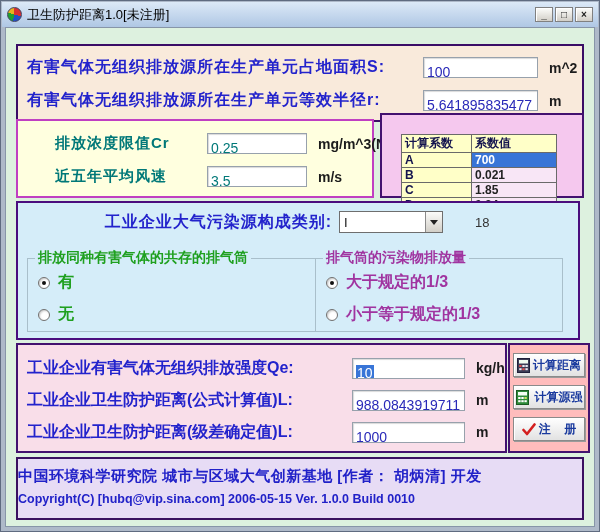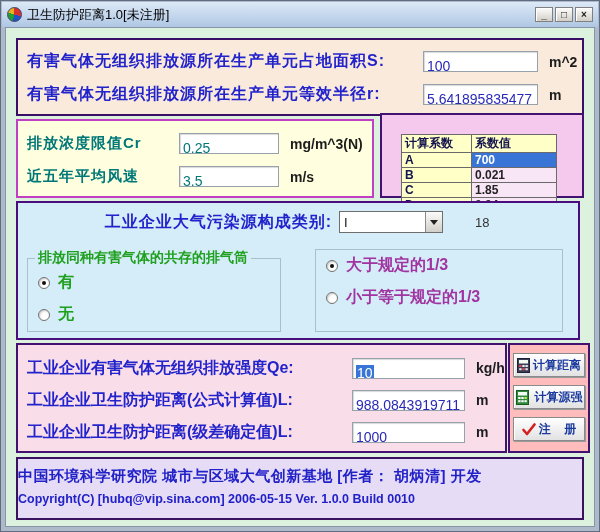--- a/index.html
+++ b/index.html
@@ -26,33 +26,33 @@
     background:linear-gradient(#FDFDFB,#D2CFC8);border:1px solid #808080;
     box-shadow:inset 1px 1px 0 #fff;font-size:10px;font-weight:bold;color:#1a1a1a;
     line-height:1;
   }
   .client{
     position:absolute;top:26px;left:4px;right:4px;bottom:4px;
     background:#DDF1DF;border:1px solid #8795A8;
   }
   .panel{position:absolute;}
   
-  .cream{left:10px;top:10px;width:568px;height:78px;background:#F9EADB;border:2px solid #3A0D66;padding-top:5px;}
+  .cream{left:10px;top:16px;width:568px;height:78px;background:#F9EADB;border:2px solid #3A0D66;padding-top:5px;}
   .frow{display:flex;align-items:center;height:33px;padding-left:9px;}
   .lbl-blue{color:#2323CC;font-weight:bold;font-size:16px;letter-spacing:1px;width:396px;white-space:nowrap;flex:none;}
   .inp{
     width:115px;height:21px;background:#fff;border:1px solid #97A1AC;flex:none;
     box-shadow:inset 1px 1px 1px rgba(0,0,0,.15);
     font-size:14px;color:#2929B8;padding:6px 3px;overflow:hidden;white-space:nowrap;line-height:16px;
   }
   .unit{margin-left:11px;font-weight:bold;font-size:14px;color:#1C1C1C;white-space:nowrap;}
   
   .yellow{left:10px;top:91px;width:358px;height:79px;background:#FFFFDF;border:2px solid #C03FC2;padding-top:6px;}
   .yellow .frow{height:33px;}
-  .lbl-teal{color:#007878;font-weight:bold;font-size:15px;letter-spacing:1px;width:152px;white-space:nowrap;flex:none;}
+  .lbl-teal{color:#007878;font-weight:bold;font-size:15px;letter-spacing:1px;width:152px;white-space:nowrap;flex:none;margin-left:28px;}
   .yellow .inp{width:100px;color:#007878;}
   
   .tablepanel{left:374px;top:85px;width:204px;height:85px;background:#F5C8EE;border:2px solid #43116F;padding:19px;}
   table.coeff{border-collapse:collapse;font-size:12px;}
   .coeff th,.coeff td{border:1px solid #6A6A6A;height:15px;padding:0 3px;text-align:left;font-weight:bold;}
   .coeff th{background:#FFFFC8;font-weight:bold;color:#14144E;}
   .coeff th.c1,.coeff td.name{width:70px;}
   .coeff th.c2,.coeff td.val{width:85px;}
   .coeff td.name{background:#FFFFC8;color:#14144E;font-weight:bold;}
   .coeff td.val{background:#F8E6F6;color:#222;}
@@ -60,21 +60,21 @@
   
   .bluepanel{left:10px;top:173px;width:564px;height:139px;background:#D5EDF9;border:2px solid #4A0D7E;}
   .cat-row{display:flex;align-items:center;margin-top:8px;}
   .cat-label{width:314px;text-align:right;color:#2323CC;font-weight:bold;font-size:16px;letter-spacing:1px;white-space:nowrap;flex:none;}
   .combo{margin-left:7px;width:104px;height:22px;background:#fff;border:1px solid #6E6E6E;display:flex;flex:none;}
   .combo-value{flex:1;font-size:13px;color:#111;padding:3px 4px;line-height:15px;}
   .combo-btn{width:17px;background:linear-gradient(#FBFBF9,#D2CFC8);border-left:1px solid #8a8a8a;display:flex;align-items:center;justify-content:center;}
   .tri-down{width:0;height:0;border-left:4px solid transparent;border-right:4px solid transparent;border-top:5px solid #222;}
   .cat-note{margin-left:32px;font-size:13px;color:#333;}
   fieldset.group{position:absolute;border:1px solid #A9BFCB;padding:0 0 0 10px;margin:0;}
-  #group1{left:9px;top:46px;width:254px;height:83px;}
+  #group1{left:9px;top:46px;width:289px;height:83px;}
   #group2{left:297px;top:46px;width:248px;height:83px;}
   .group legend{font-size:14px;font-weight:bold;padding:0 3px;margin-left:-3px;}
   .g-green legend,.g-green .opt{color:#1FA01F;}
   .g-purple legend,.g-purple .opt{color:#A034A0;}
   .opt{display:flex;align-items:center;gap:8px;margin-top:11px;font-size:16px;font-weight:bold;cursor:default;}
   .opt:first-of-type{margin-top:5px;}
   .radio{width:12px;height:12px;border-radius:50%;background:#fff;border:1px solid #707070;box-shadow:inset 1px 1px 2px #c9c9c9;flex:none;position:relative;}
   .radio.checked::after{content:"";position:absolute;left:3px;top:3px;width:4px;height:4px;border-radius:50%;background:#111;}
   
   .pinkpanel{left:10px;top:315px;width:491px;height:110px;background:#F9DEE9;border:2px solid #43116F;padding-top:7px;}
@@ -190,20 +190,21 @@
           <span class="radio checked"></span>
           <span>有</span>
         </div>
         <div class="opt">
           <span class="radio"></span>
           <span>无</span>
         </div>
       </fieldset>
 
       <fieldset class="group g-purple" id="group2">
+        <legend>排气筒的污染物排放量</legend>
         <div class="opt">
           <span class="radio checked"></span>
           <span>大于规定的1/3</span>
         </div>
         <div class="opt">
           <span class="radio"></span>
           <span>小于等于规定的1/3</span>
         </div>
       </fieldset>
     </div>

